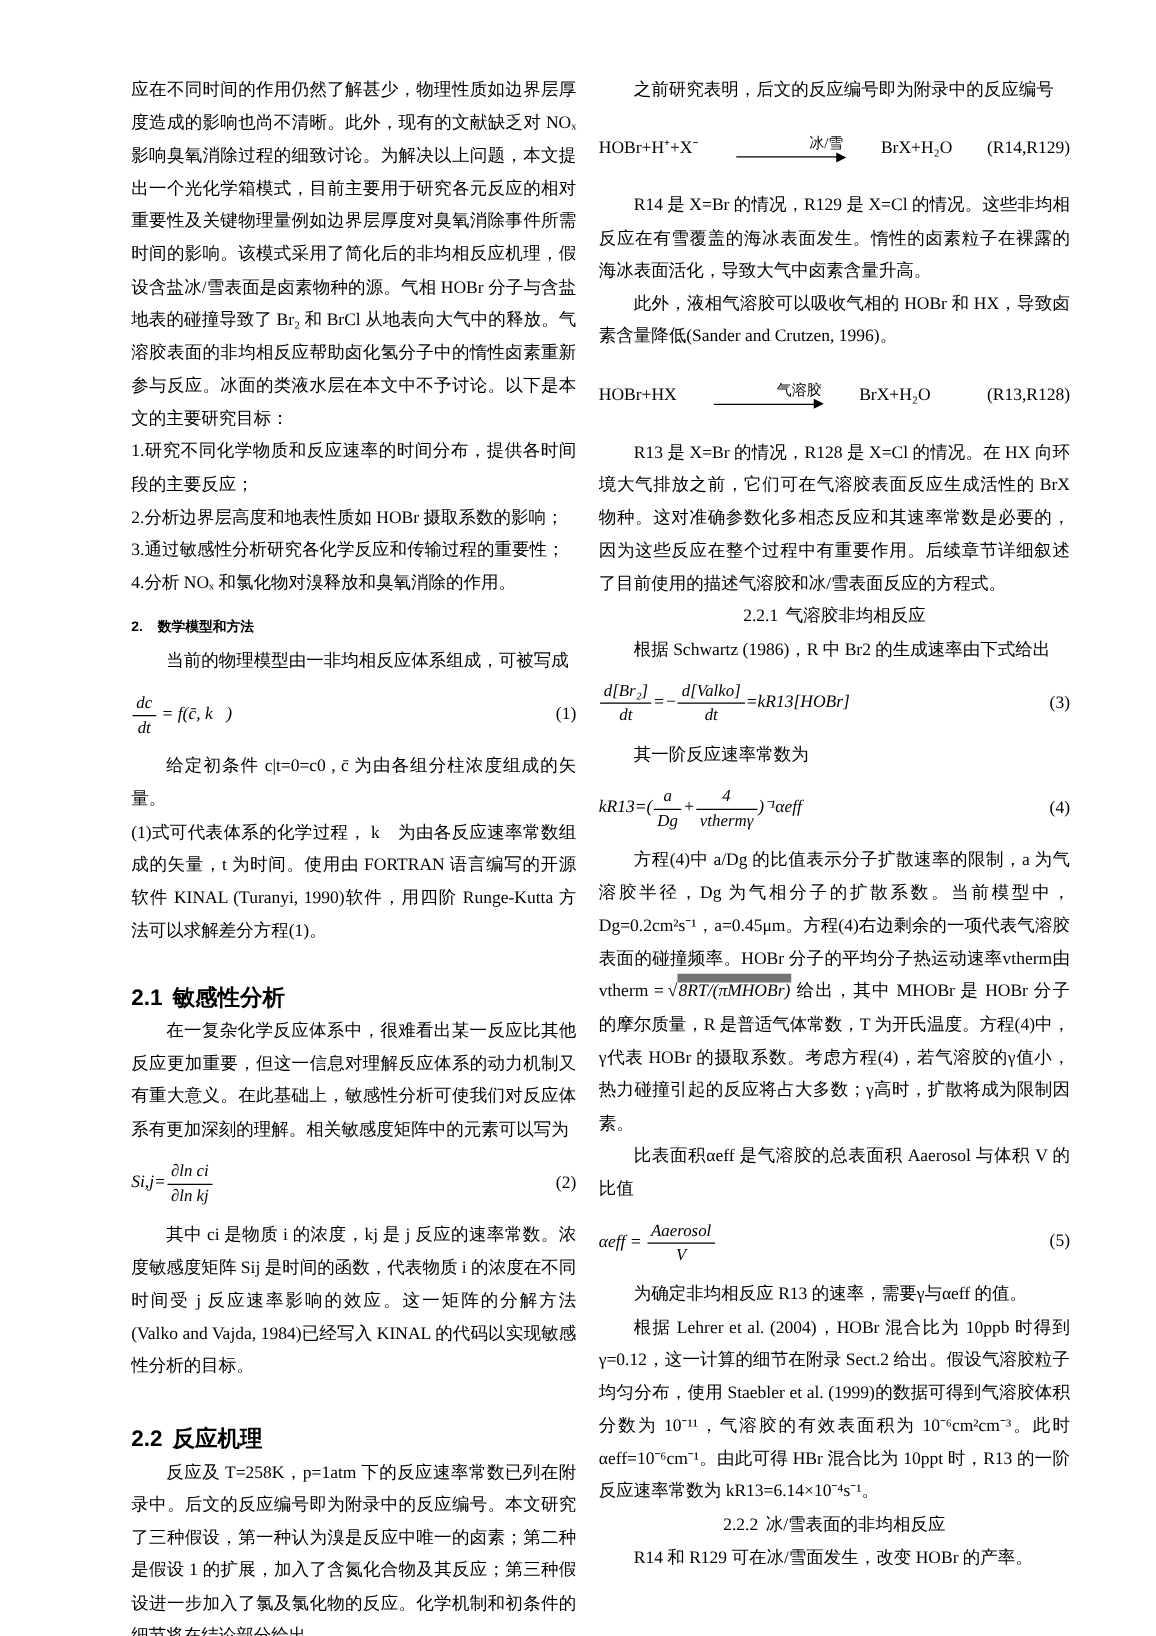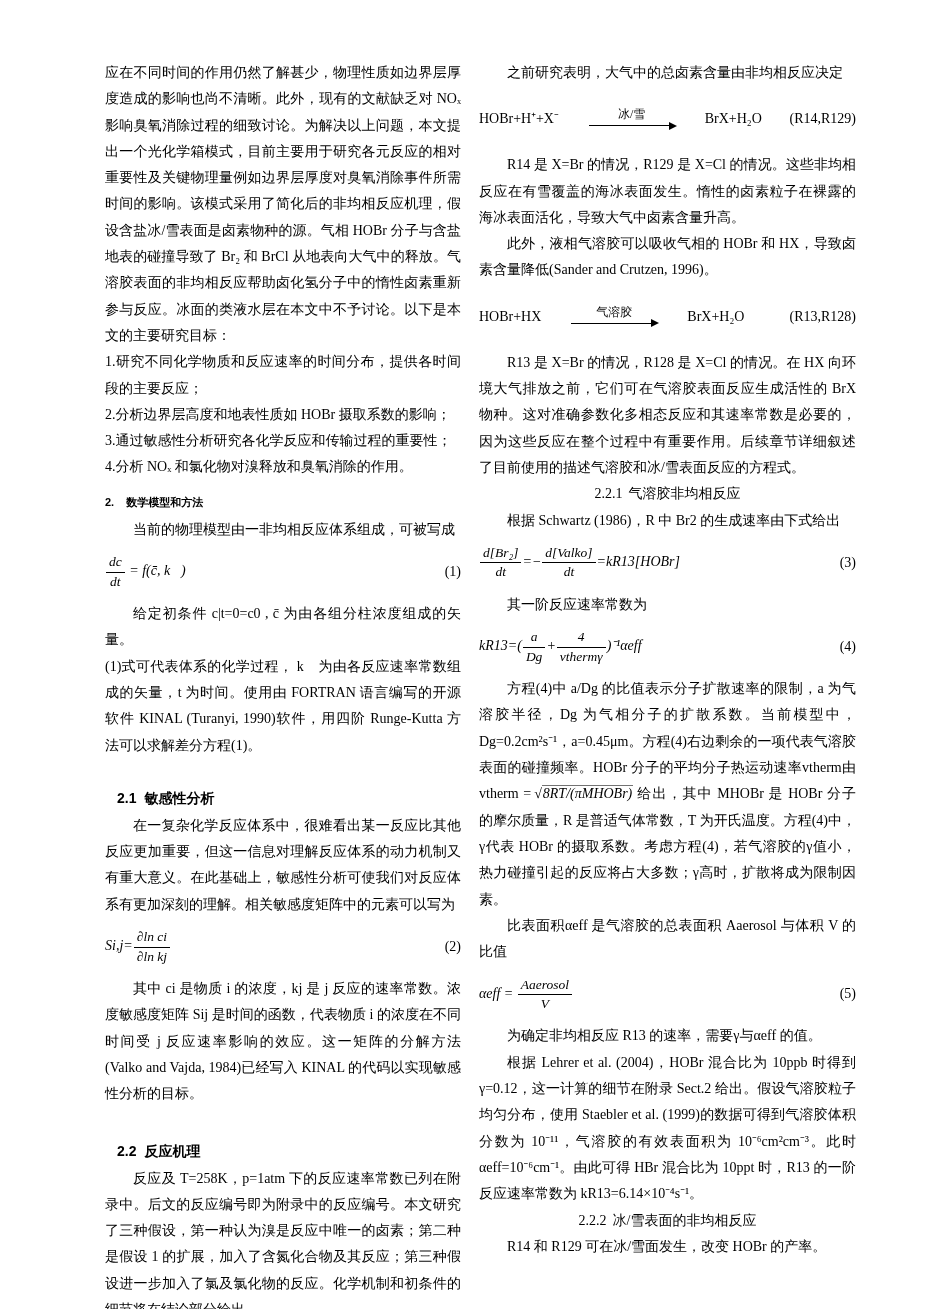--- a/index.html
+++ b/index.html
@@ -22,56 +22,56 @@
   .indent{text-indent:2em;}
   
   .h-main{
     font-family:"Liberation Sans", sans-serif;
     font-weight:bold;font-size:11px;line-height:26px;
     margin:8px 0 2px 0;text-align:left;
   }
   .h-main .h-num{margin-right:12px;}
   .h-sub{
     font-family:"Liberation Sans", sans-serif;
-    font-weight:bold;font-size:14px;line-height:26px;
-    margin:24px 0 2px 12px;text-align:left;
+    font-weight:bold;font-size:18px;line-height:26px;
+    margin:24px 0 2px 0;text-align:left;
   }
   .h-sub .h-num{margin-right:8px;}
   .h-minor{font-weight:normal;margin:0;text-align:center;}
   .h-minor .h-num{margin-right:6px;}
   
   .eq{
     display:flex;align-items:center;justify-content:space-between;
     margin:9px 0;min-height:40px;
   }
   .eq-body{font-style:italic;white-space:nowrap;}
   .eq-label{font-style:normal;white-space:nowrap;}
   .frac{
     display:inline-block;vertical-align:middle;text-align:center;
     line-height:1.2;font-size:13.5px;margin:0 1px;
   }
   .frac .num{display:block;padding:0 3px 1px 3px;border-bottom:1px solid #000;}
   .frac .den{display:block;padding:1px 3px 0 3px;}
   
   .rxn-body{font-style:normal;display:inline-flex;align-items:center;gap:28px;}
-  .arrow{display:inline-flex;flex-direction:column;align-items:center;margin:0 2px;}
+  .arrow{display:inline-flex;flex-direction:column;align-items:flex-end;margin:0 2px;}
   .arrow .cond{font-size:12px;line-height:13px;font-style:normal;}
   .arrow .shaft{position:relative;width:86px;height:9px;}
   .arrow .shaft::before{
     content:'';position:absolute;left:0;right:4px;top:4px;
     border-top:1.4px solid #000;
   }
   .arrow .shaft::after{
     content:'';position:absolute;right:-2px;top:0.5px;width:0;height:0;
     border-left:8px solid #000;border-top:4px solid transparent;border-bottom:4px solid transparent;
   }
   
   .rad{font-style:italic;white-space:nowrap;margin:0 3px;}
   .rad .rad-sign{font-style:normal;}
-  .rad .rad-body{border-top:1px solid #737373;padding:0 1px;}
+  .rad .rad-body{border-top:7px solid #737373;padding:0 1px;}
   .sp-top1{margin-top:5px;}
   .sp-top2{margin-top:10px;}
   .sp-top3{margin-top:26px;}
 </style>
 </head>
 <body>
 
 <div class="page">
 
   <div class="col col-left">
@@ -108,21 +108,21 @@
     <p class="para indent">其中 ci 是物质 i 的浓度，kj 是 j 反应的速率常数。浓度敏感度矩阵 Sij 是时间的函数，代表物质 i 的浓度在不同时间受 j 反应速率影响的效应。这一矩阵的分解方法(Valko and Vajda, 1984)已经写入 KINAL 的代码以实现敏感性分析的目标。</p>
 
     <h3 class="h-sub" style="margin-top:30px;"><span class="h-num">2.2</span><span>反应机理</span></h3>
 
     <p class="para indent">反应及 T=258K，p=1atm 下的反应速率常数已列在附录中。后文的反应编号即为附录中的反应编号。本文研究了三种假设，第一种认为溴是反应中唯一的卤素；第二种是假设 1 的扩展，加入了含氮化合物及其反应；第三种假设进一步加入了氯及氯化物的反应。化学机制和初条件的细节将在结论部分给出。</p>
 
   </div>
 
   <div class="col col-right">
 
-    <p class="para indent">之前研究表明，大气中的总卤素含量由非均相反应决定</p>
+    <p class="para indent">之前研究表明，后文的反应编号即为附录中的反应编号</p>
 
     <div class="eq" style="margin:13px 0;">
       <span class="eq-body rxn-body">
           <span>HOBr+H⁺+X⁻</span>
           <span class="arrow">
             <span class="cond">冰/雪</span>
             <span class="shaft"></span>
           </span>
           <span>BrX+H₂O</span>
         </span>

